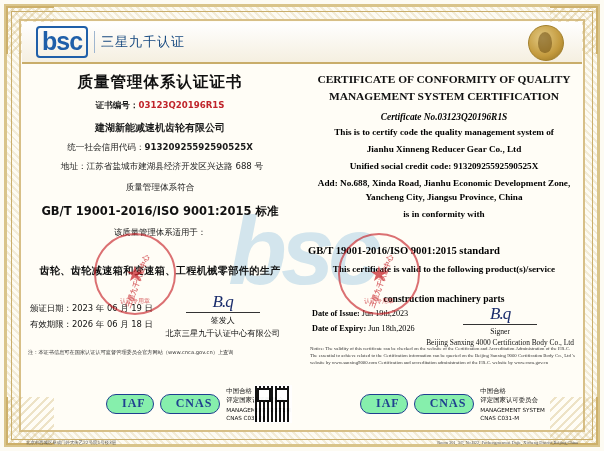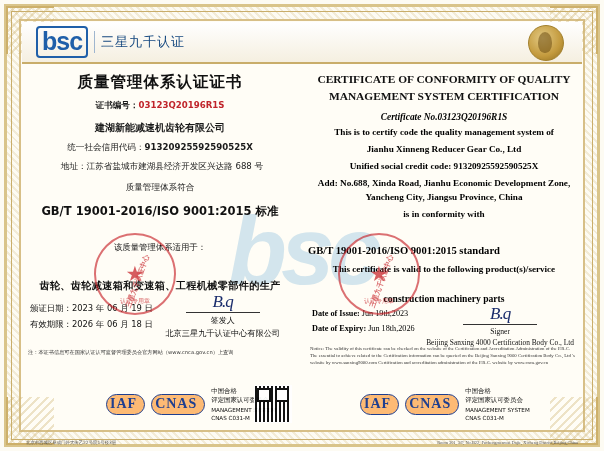--- a/index.html
+++ b/index.html
@@ -170,21 +170,21 @@
     font-family: "DejaVu Sans", sans-serif;
     font-weight: bold;
     font-size: 11.5px;
     margin-top: 10px;
     color: #111;
   }
   .cn-scope-note {
     text-align: center;
     font-family: "DejaVu Sans", sans-serif;
     font-size: 8.4px;
-    margin-top: 23px;
+    margin-top: 8px;
     color: #1a1a1a;
   }
   .cn-scope {
     text-align: center;
     font-family: Liberation Serif, serif;
     font-weight: bold;
     font-size: 10.2px;
     margin-top: 26px;
     color: #111;
     letter-spacing: .3px;
@@ -350,27 +350,27 @@
     position: absolute;
     display: flex;
     align-items: center;
     gap: 6px;
   }
   .lg-left { left: 82px; top: 2px; }
   .lg-right { left: 336px; top: 2px; }
   .iaf, .cnas {
     border: 1.6px solid #1f3f8f;
     border-radius: 14px;
-    padding: 1px 7px 2px 3px;
+    padding: 1px 7px 2px 15px;
     font-family: "Liberation Serif", serif;
     font-weight: bold;
-    font-size: 14px;
+    font-size: 12px;
     color: #1f3f8f;
     letter-spacing: 1px;
-    background: #fdba74;
+    background: #86efac;
   }
   .ms-text {
     font-family: "DejaVu Sans", sans-serif;
     font-size: 5.6px;
     color: #111;
     line-height: 1.45;
   }
   .ms-text .cn-ms { font-size: 6.4px; }
   .qr {
     position: absolute;

